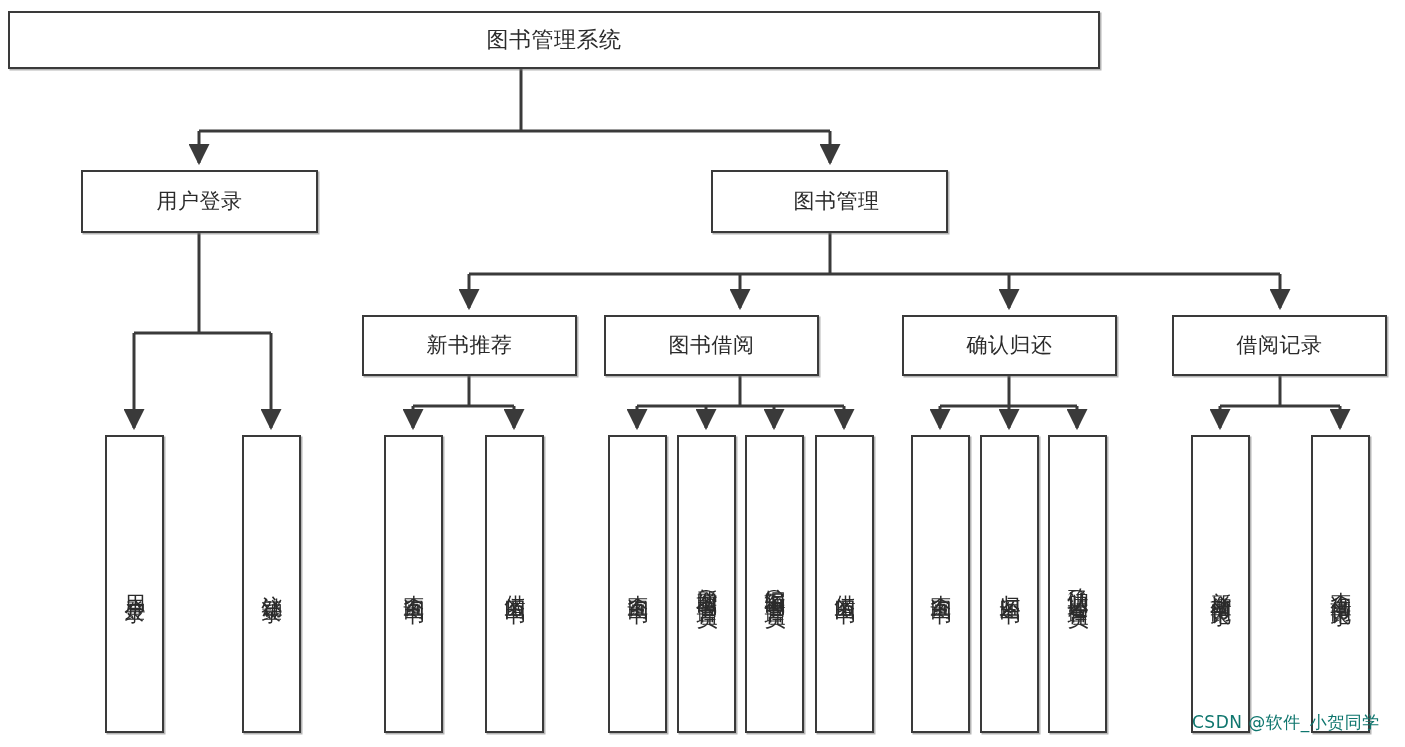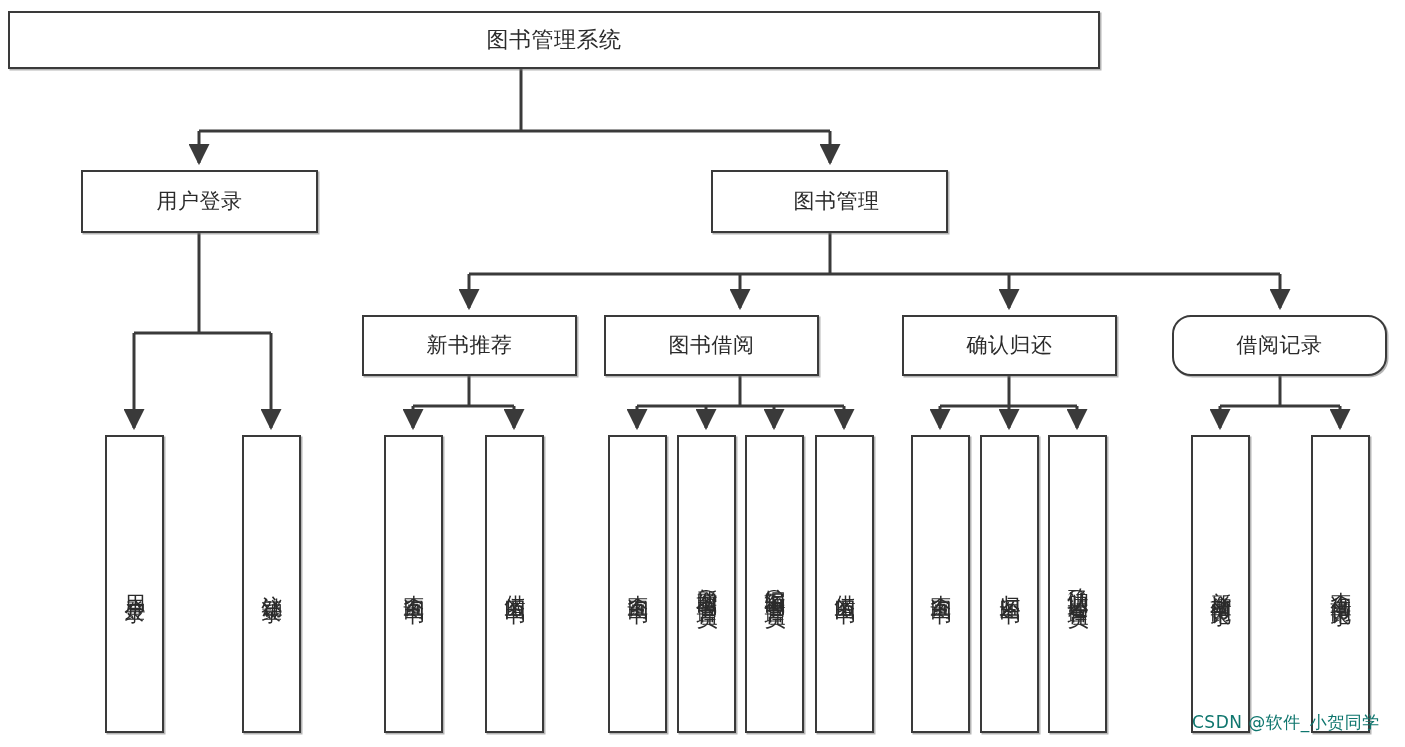--- a/index.html
+++ b/index.html
@@ -145,21 +145,21 @@
 
   <div class="node horiz" style="left:362px; top:315px; width:215px; height:61px;">
     <span class="label">新书推荐</span>
   </div>
   <div class="node horiz" style="left:604px; top:315px; width:215px; height:61px;">
     <span class="label">图书借阅</span>
   </div>
   <div class="node horiz" style="left:902px; top:315px; width:215px; height:61px;">
     <span class="label">确认归还</span>
   </div>
-  <div class="node horiz" style="left:1172px; top:315px; width:215px; height:61px;border-radius:19px;">
+  <div class="node horiz" style="left:1172px; top:315px; width:215px; height:61px;">
     <span class="label">借阅记录</span>
   </div>
 
   <div class="node vert" style="left:105px; top:435px; width:59px; height:298px;">
     <span class="label">用户登录</span>
   </div>
   <div class="node vert" style="left:242px; top:435px; width:59px; height:298px;">
     <span class="label">注销登录</span>
   </div>
 

